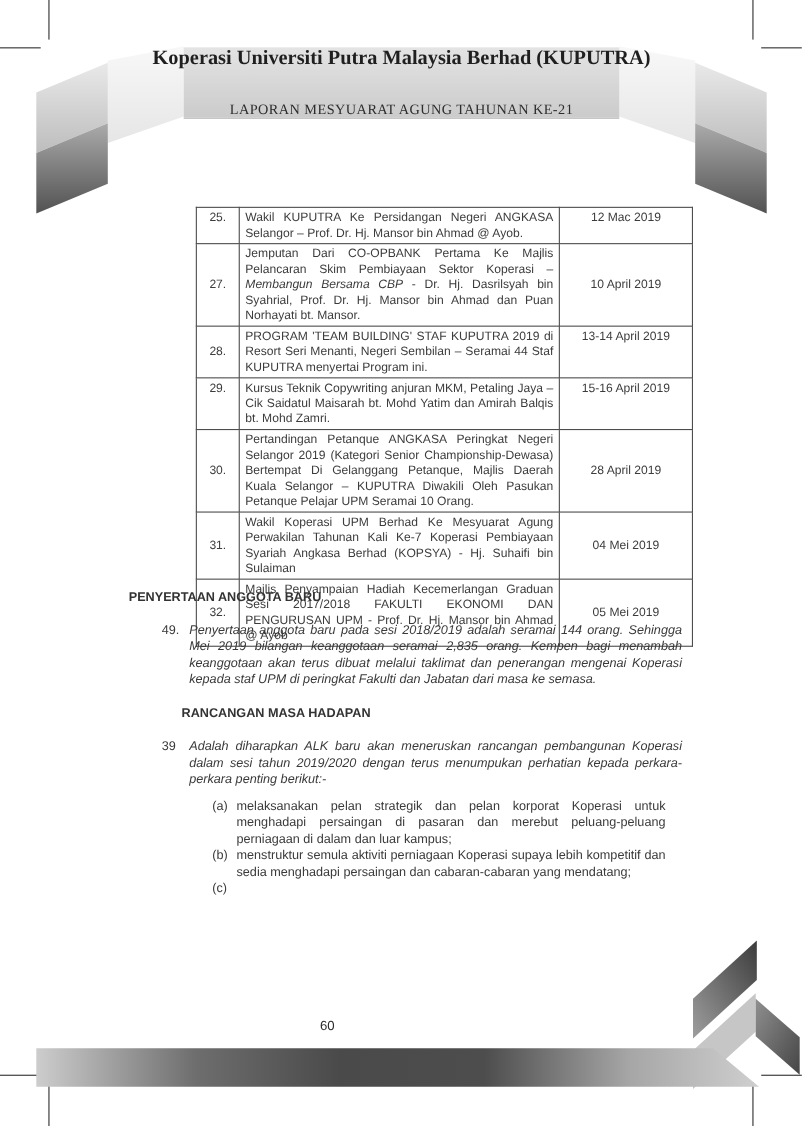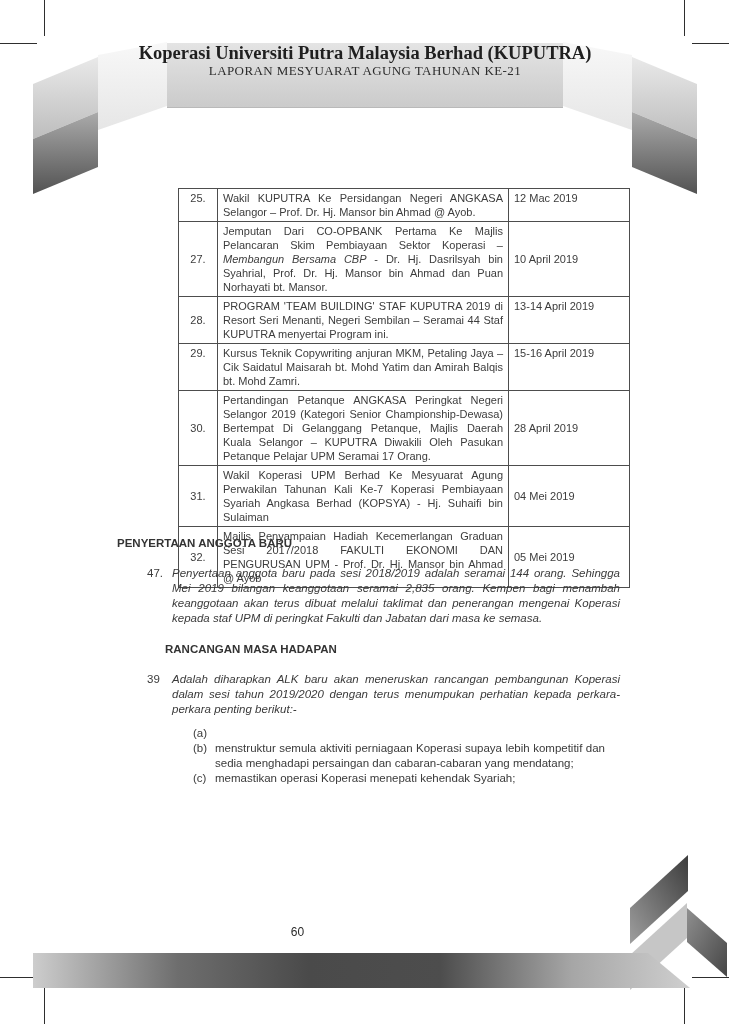--- a/index.html
+++ b/index.html
@@ -8,42 +8,42 @@
     font-family:"Liberation Sans","DejaVu Sans",sans-serif;color:#3a3a3a;
   }
   
   .cropmark{position:absolute;background:#2e2e2e;}
   
   .deco-svg{position:absolute;left:0;pointer-events:none;}
   .banner{
     position:absolute;left:167px;top:43px;width:396px;height:64px;
     background:linear-gradient(180deg,#e4e4e4 0%,#d6d6d6 55%,#cbcbcb 100%);
     border-bottom:1px solid #b9b9b9;
-    display:flex;flex-direction:column;align-items:center;justify-content:flex-start;
+    display:flex;flex-direction:column;align-items:center;justify-content:space-between;
     text-align:center;
   }
   .banner-title{
     font-family:"Liberation Serif","DejaVu Serif",serif;
     font-weight:bold;font-size:18.5px;line-height:20px;color:#1f1f1f;white-space:nowrap;
   }
   .banner-subtitle{
     font-family:"Liberation Serif","DejaVu Serif",serif;
     font-size:13px;line-height:15px;color:#2c2c2c;letter-spacing:.4px;white-space:nowrap;
   }
   
   .activity-table{
     position:absolute;left:178px;top:188px;width:452px;
     border-collapse:collapse;font-size:11px;line-height:14px;color:#3c3c3c;
   }
   .activity-table td{
     border:1px solid #4d4d4d;padding:2px 5px;
   }
   td.col-no{width:28px;text-align:center;}
   td.col-desc{text-align:justify;}
-  td.col-date{width:110px;white-space:nowrap;}
+  td.col-date{width:110px;text-align:center;white-space:nowrap;}
   td.v-top{vertical-align:top;}
   td.v-mid{vertical-align:middle;}
   .italic{font-style:italic;}
   
   .sections{position:absolute;left:0;top:536px;width:582px;font-size:11.5px;line-height:15px;}
   .section-heading{
     margin:0 0 0 117px;font-weight:bold;font-size:11.5px;line-height:14px;color:#333;
   }
   .num-item{display:flex;margin-top:16px;}
   .num-item .item-no{margin-left:147px;width:25px;flex:0 0 25px;}
@@ -122,58 +122,58 @@
         <td class="col-desc v-top"><span>PROGRAM 'TEAM BUILDING' STAF KUPUTRA 2019 di Resort Seri Menanti, Negeri Sembilan – Seramai 44 Staf KUPUTRA menyertai Program ini.</span></td>
         <td class="col-date v-top">13-14 April 2019</td>
       </tr>
       <tr>
         <td class="col-no v-top">29.</td>
         <td class="col-desc v-top"><span>Kursus Teknik Copywriting anjuran MKM, Petaling Jaya – Cik Saidatul Maisarah bt. Mohd Yatim dan Amirah Balqis bt. Mohd Zamri.</span></td>
         <td class="col-date v-top">15-16 April 2019</td>
       </tr>
       <tr>
         <td class="col-no v-mid">30.</td>
-        <td class="col-desc v-top"><span>Pertandingan Petanque ANGKASA Peringkat Negeri Selangor 2019 (Kategori Senior Championship-Dewasa) Bertempat Di Gelanggang Petanque, Majlis Daerah Kuala Selangor – KUPUTRA Diwakili Oleh Pasukan Petanque Pelajar UPM Seramai 17 Orang.</span></td>
+        <td class="col-desc v-top"><span>Pertandingan Petanque ANGKASA Peringkat Negeri Selangor 2019 (Kategori Senior Championship-Dewasa) Bertempat Di Gelanggang Petanque, Majlis Daerah Kuala Selangor – KUPUTRA Diwakili Oleh Pasukan Petanque Pelajar UPM Seramai 10 Orang.</span></td>
         <td class="col-date v-mid">28 April 2019</td>
       </tr>
       <tr>
         <td class="col-no v-mid">31.</td>
         <td class="col-desc v-top"><span>Wakil Koperasi UPM Berhad Ke Mesyuarat Agung Perwakilan Tahunan Kali Ke-7 Koperasi Pembiayaan Syariah Angkasa Berhad (KOPSYA)  -  Hj. Suhaifi bin Sulaiman</span></td>
         <td class="col-date v-mid">04 Mei 2019</td>
       </tr>
       <tr>
         <td class="col-no v-mid">32.</td>
         <td class="col-desc v-top"><span>Majlis Penyampaian Hadiah  Kecemerlangan Graduan Sesi 2017/2018 FAKULTI EKONOMI DAN PENGURUSAN UPM - Prof. Dr. Hj. Mansor bin Ahmad @ Ayob</span></td>
         <td class="col-date v-mid">05 Mei 2019</td>
       </tr>
     </tbody>
 </table>
 
 <div class="sections" id="sections-root">
     <div class="section-heading">PENYERTAAN ANGGOTA BARU</div>
     <div class="num-item">
-      <div class="item-no">47.</div>
+      <div class="item-no">49.</div>
       <div class="item-text">Penyertaan  anggota baru pada sesi 2018/2019 adalah seramai 144 orang. Sehingga Mei 2019 bilangan keanggotaan seramai 2,835 orang. Kempen bagi menambah keanggotaan akan terus dibuat melalui taklimat dan penerangan mengenai Koperasi kepada staf UPM di peringkat Fakulti dan Jabatan dari masa ke semasa.</div>
     </div>
     <div class="section-heading">RANCANGAN MASA HADAPAN</div>
     <div class="num-item">
       <div class="item-no">39</div>
       <div class="item-text">Adalah  diharapkan  ALK  baru  akan  meneruskan  rancangan pembangunan Koperasi dalam sesi tahun 2019/2020 dengan terus menumpukan perhatian kepada perkara-perkara penting berikut:-</div>
     </div>
     <div class="subitems">
       <div class="subitem">
         <div class="sub-label">(a)</div>
+        <div class="sub-text">melaksanakan pelan strategik dan pelan korporat Koperasi untuk menghadapi persaingan di pasaran dan merebut peluang-peluang perniagaan di dalam dan luar kampus;</div>
       </div>
       <div class="subitem">
         <div class="sub-label">(b)</div>
         <div class="sub-text">menstruktur semula aktiviti perniagaan Koperasi supaya lebih kompetitif dan sedia menghadapi persaingan dan cabaran-cabaran yang mendatang;</div>
       </div>
       <div class="subitem">
         <div class="sub-label">(c)</div>
-        <div class="sub-text">memastikan operasi Koperasi menepati kehendak Syariah;</div>
       </div>
     </div>
   </div>
 
 <div class="page-number">60</div>
 
 <svg class="deco-svg" style="top:844px;" width="729" height="180" viewBox="0 0 729 180">
   <defs>
     <linearGradient id="gBar" x1="0" y1="0" x2="1" y2="0">
       <stop offset="0" stop-color="#cdcdcd"></stop>

